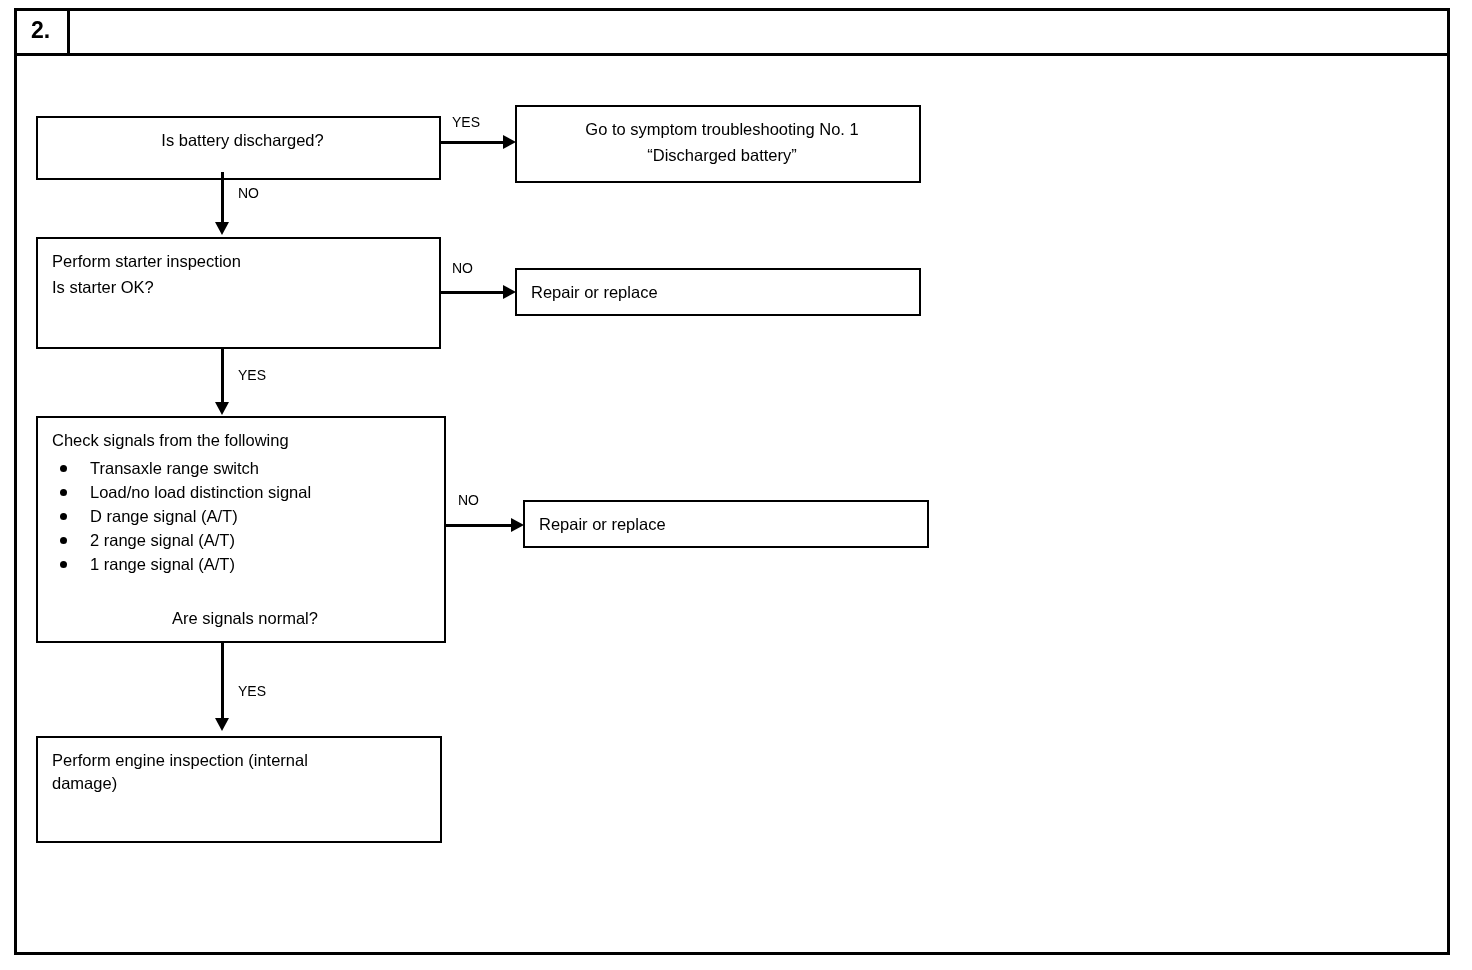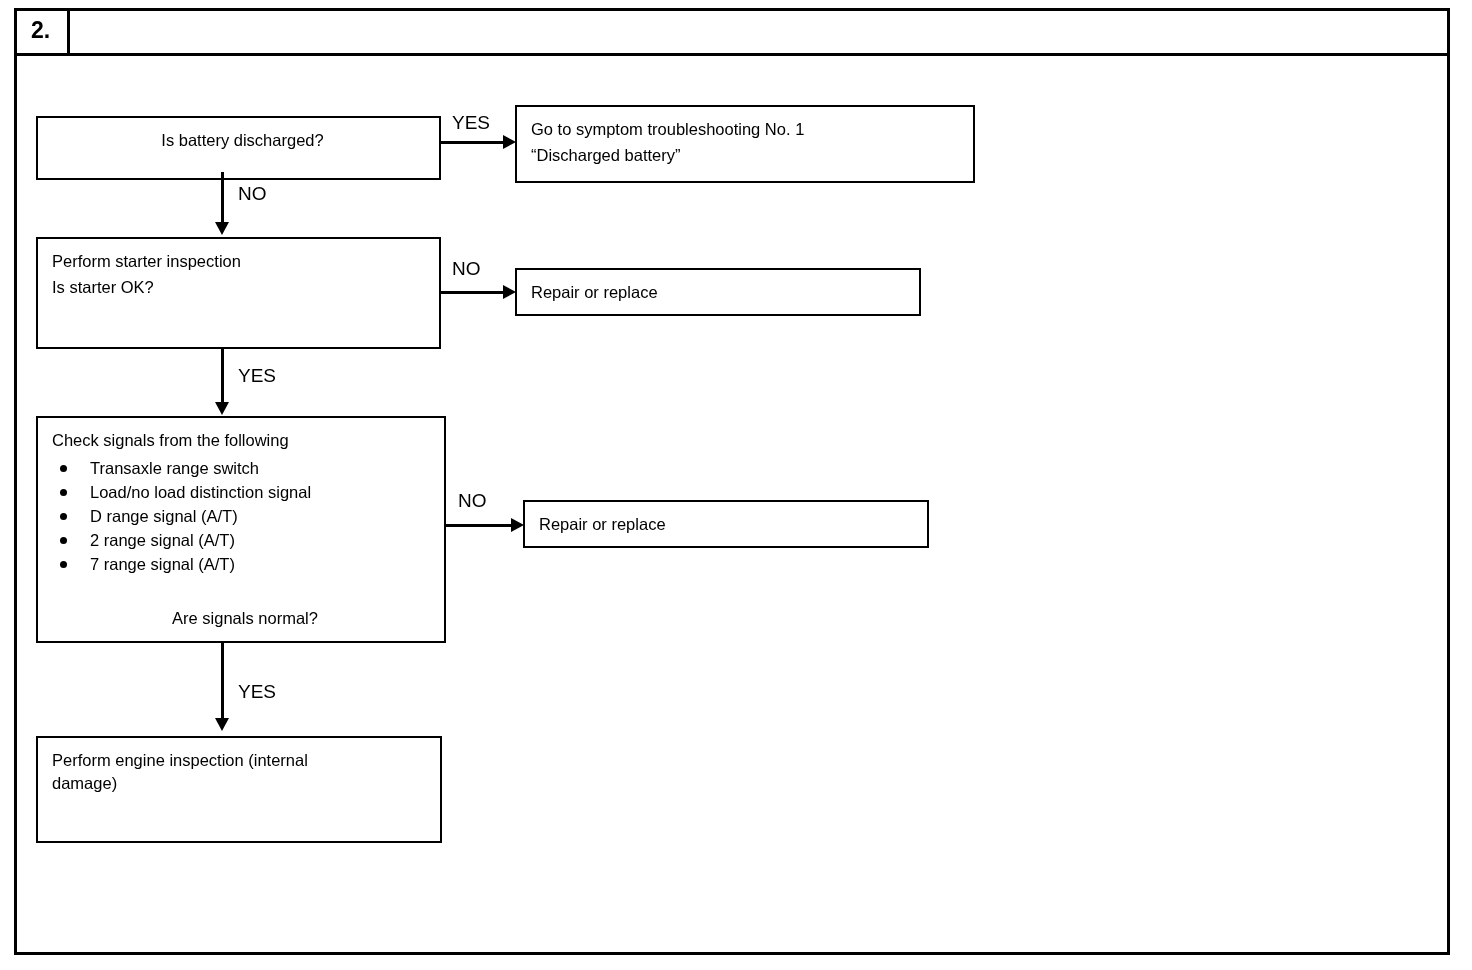--- a/index.html
+++ b/index.html
@@ -129,21 +129,21 @@
   .arrow-right {
     position: absolute;
     width: 0;
     height: 0;
     border-top: 7px solid transparent;
     border-bottom: 7px solid transparent;
     border-left: 13px solid #000;
   }
   .elabel {
     position: absolute;
-    font-size: 19px;
+    font-size: 14px;
     line-height: 19px;
   }
 </style>
 </head>
 <body>
 
 <div id="page">
 
   <div class="page-frame"></div>
 
@@ -152,21 +152,21 @@
   </div>
 
   <div class="fbox" style="left:36px; top:116px; width:405px; height:64px;text-align:center;">
     <div class="btext">Is battery discharged?</div>
   </div>
 
   <div class="hline" style="left:441px; top:141px; width:68px;"></div>
   <div class="arrow-right" style="left:503px; top:135px;"></div>
   <div class="elabel" style="left:452px; top:113px;">YES</div>
 
-  <div class="fbox" style="left:515px; top:105px; width:460px; height:78px;">
+  <div class="fbox" style="left:515px; top:105px; width:406px; height:78px;text-align:center;">
     <div class="btext">Go to symptom troubleshooting No. 1</div>
     <div class="btext second">“Discharged battery”</div>
   </div>
 
   <div class="vline" style="left:221px; top:172px; height:52px;"></div>
   <div class="arrow-down" style="left:215px; top:222px;"></div>
   <div class="elabel" style="left:238px; top:184px;">NO</div>
 
   <div class="fbox" style="left:36px; top:237px; width:405px; height:112px;">
     <div class="btext">Perform starter inspection</div>
@@ -199,21 +199,21 @@
       <li>
         <span class="bullet"></span>
         <span>D range signal (A/T)</span>
       </li>
       <li>
         <span class="bullet"></span>
         <span>2 range signal (A/T)</span>
       </li>
       <li>
         <span class="bullet"></span>
-        <span>7 range signal (A/T)</span>
+        <span>1 range signal (A/T)</span>
       </li>
     </ul>
     <div class="btext" style="top:188px;text-align:center;">Are signals normal?</div>
   </div>
 
   <div class="hline" style="left:446px; top:524px; width:71px;"></div>
   <div class="arrow-right" style="left:511px; top:518px;"></div>
   <div class="elabel" style="left:458px; top:491px;">NO</div>
 
   <div class="fbox" style="left:523px; top:500px; width:406px; height:48px;">

